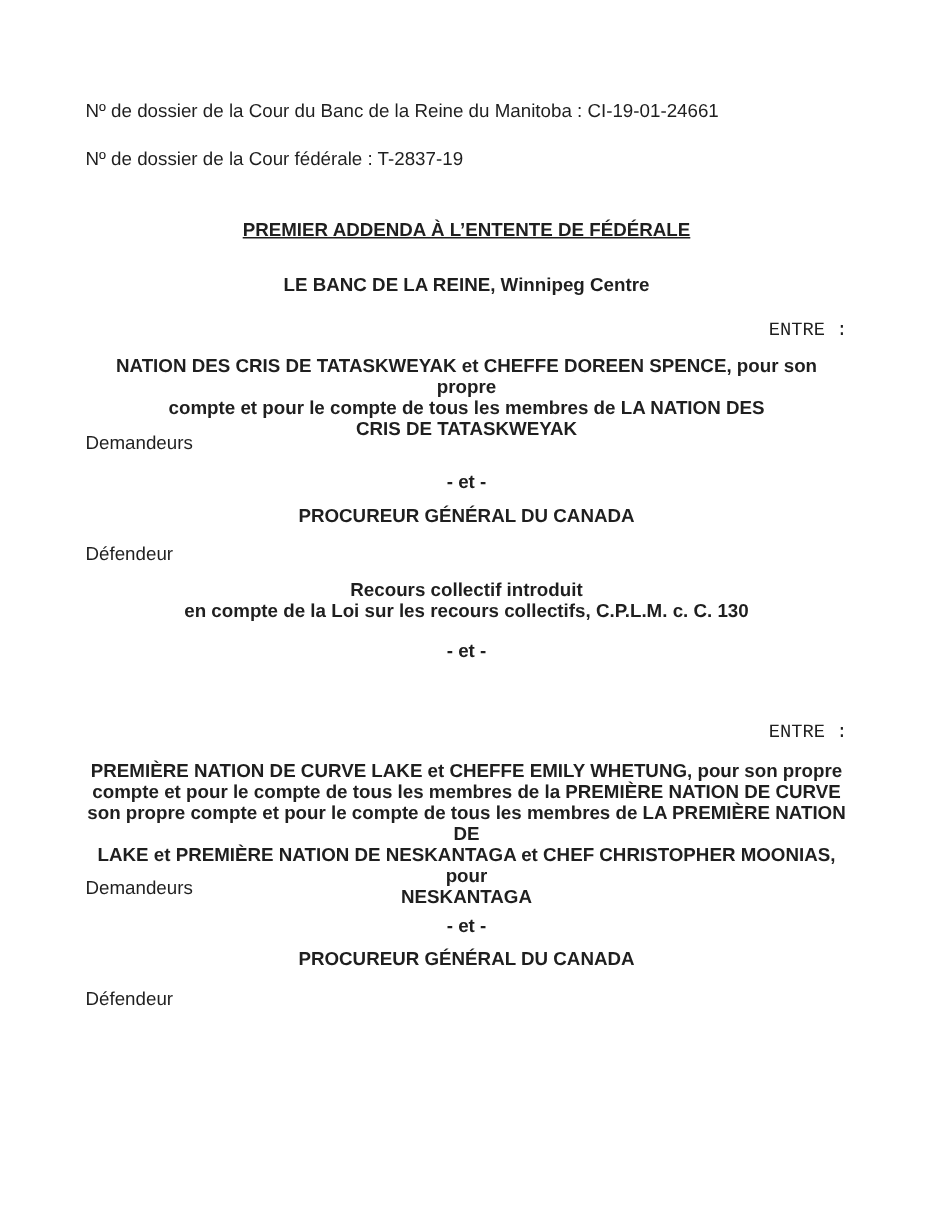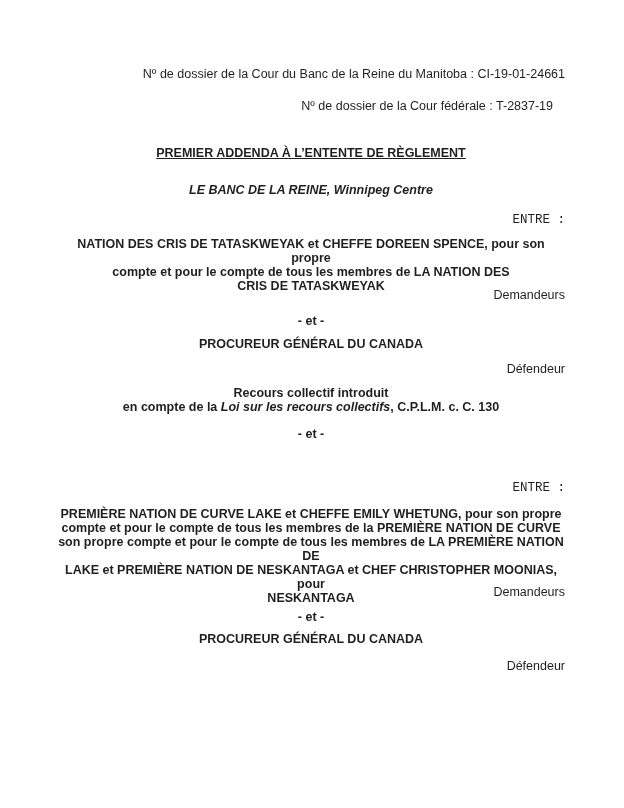--- a/index.html
+++ b/index.html
@@ -16,43 +16,43 @@
     font-size: 12.5px;
     line-height: 14px;
     color: #1f1f1f;
     overflow: hidden;
   }
   .block {
     position: absolute;
     left: 57px;
     right: 59px;
   }
-  .right  { text-align: right; }
+  .right  { text-align: left; }
   .center { text-align: center; }
   .left   { text-align: right; font-family: Liberation Mono, monospace; }
   .bold   { font-weight: bold; }
-  .bi     { font-weight: bold; font-style: italic; }
-  .it     { font-style: italic; }
+  .bi     { font-weight: bold; }
+  .it     { }
   .title-line {
     font-weight: bold;
     text-decoration: underline;
     text-align: center;
   }
   .pad-r { padding-right: 12px; }
 </style>
 </head>
 <body>
 
 <div class="page">
 
   <div class="block right" style="top:67px">Nº de dossier de la Cour du Banc de la Reine du Manitoba : CI-19-01-24661</div>
 
   <div class="block right pad-r" style="top:99px">Nº de dossier de la Cour fédérale : T-2837-19</div>
 
-  <div class="block title-line" style="top:146px">PREMIER ADDENDA À L’ENTENTE DE RÈGLEMENT</div>
+  <div class="block title-line" style="top:146px">PREMIER ADDENDA À L’ENTENTE DE FÉDÉRALE</div>
 
   <div class="block center bi" style="top:183px">LE BANC DE LA REINE, Winnipeg Centre</div>
 
   <div class="block left" style="top:213px">ENTRE :</div>
 
   <div class="block center bold" style="top:237px">
     <div>NATION DES CRIS DE TATASKWEYAK et CHEFFE DOREEN SPENCE, pour son propre</div>
     <div>compte et pour le compte de tous les membres de LA NATION DES</div>
     <div>CRIS DE TATASKWEYAK</div>
   </div>

